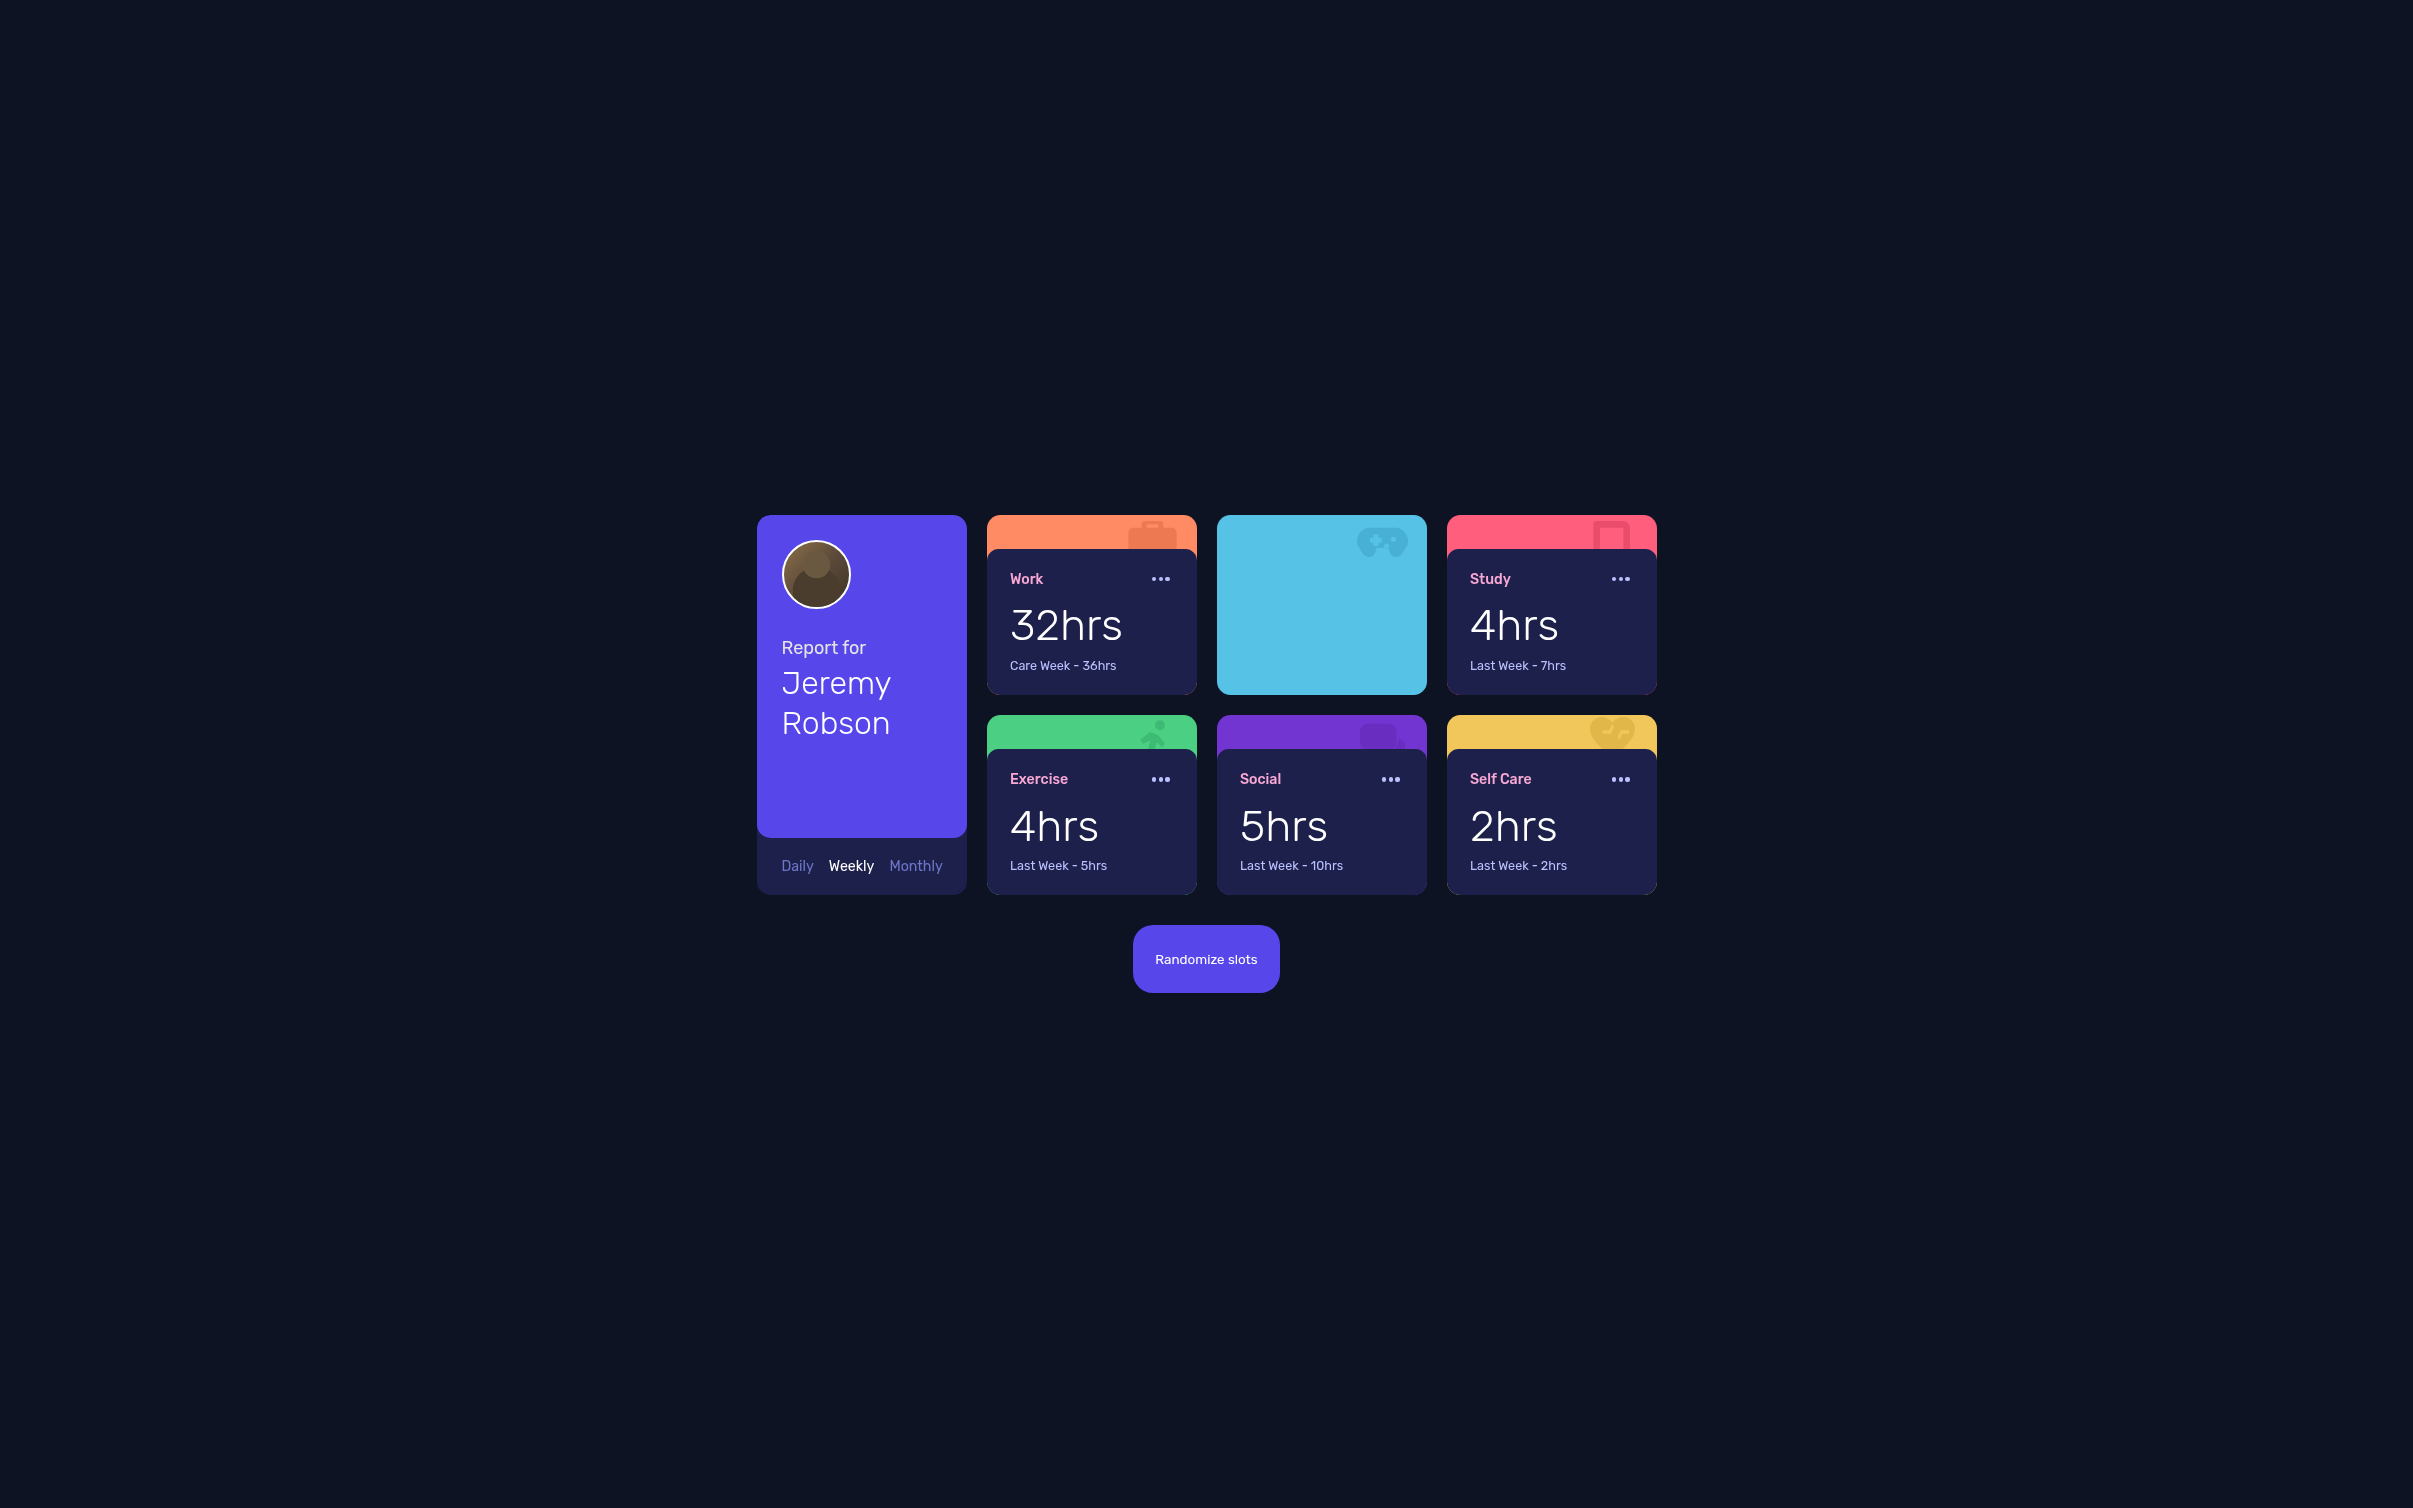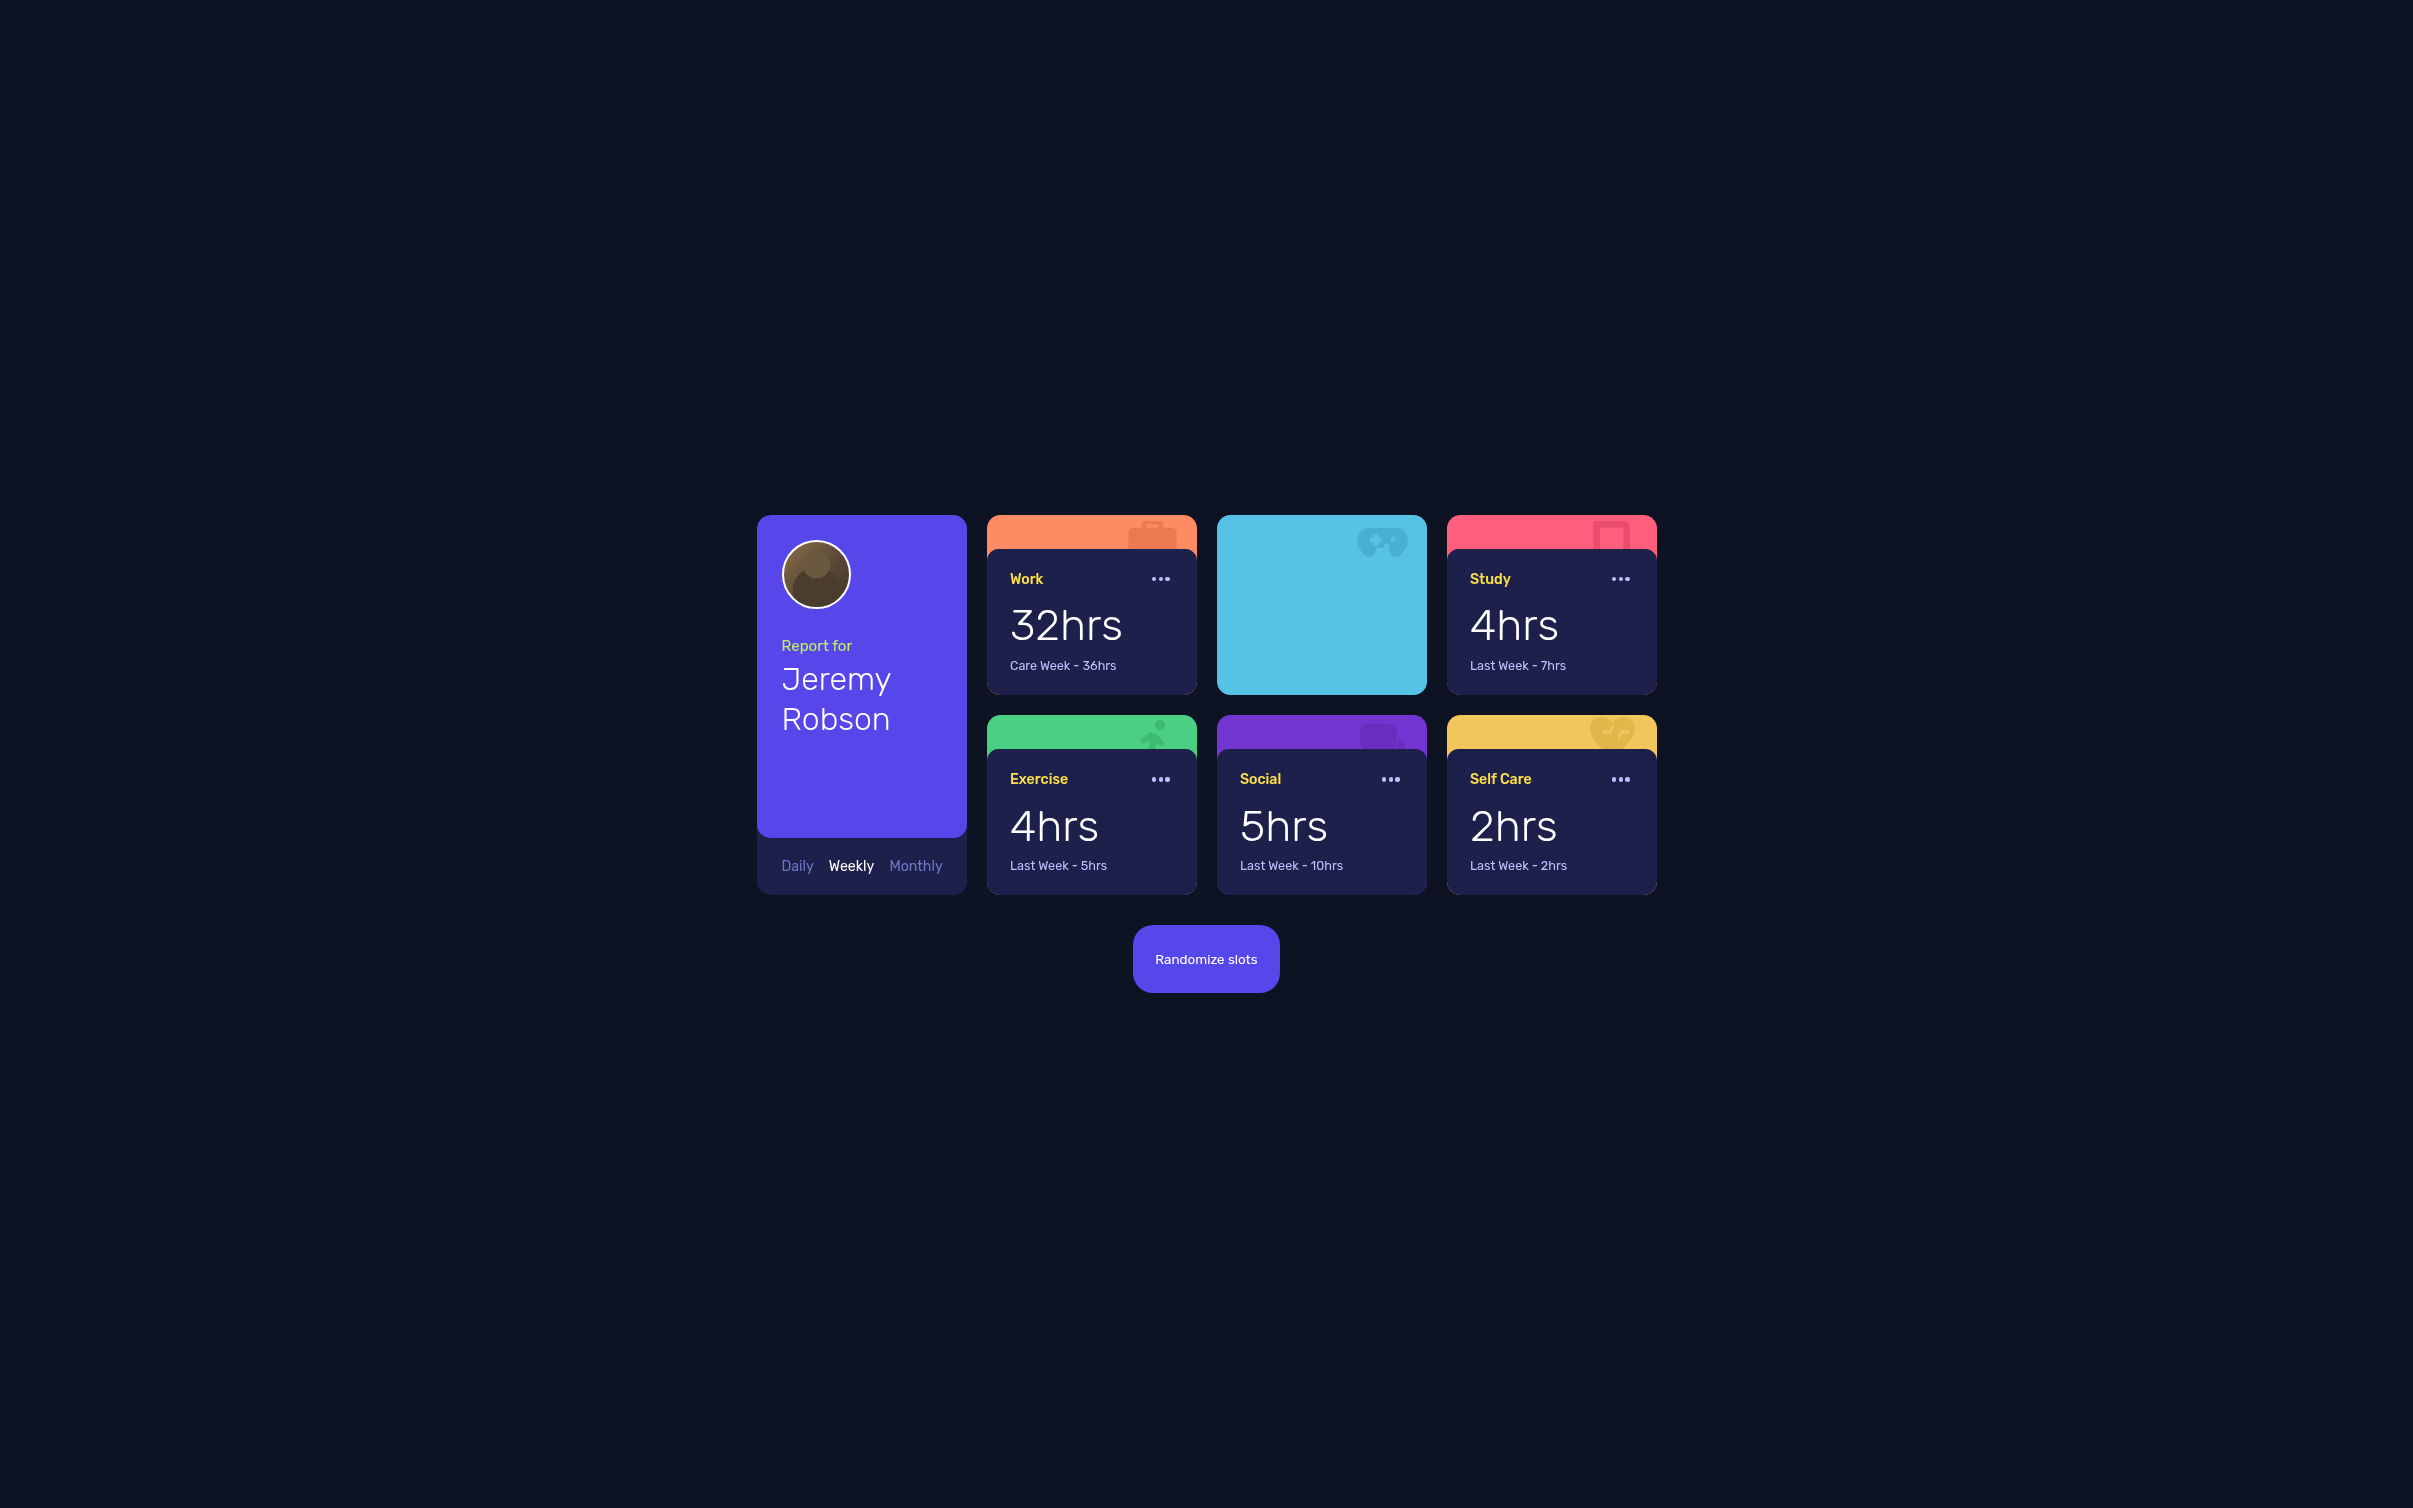--- a/index.html
+++ b/index.html
@@ -51,22 +51,22 @@
 
     .avatar::after {
       content: '';
       position: absolute;
       inset: 0;
       background: radial-gradient(circle at 50% 35%, #6b5840 25%, transparent 26%),
                   radial-gradient(circle at 50% 75%, #4a3d2e 40%, transparent 41%);
     }
 
     .report-label {
-      color: #bef264;
-      font-size: 15px;
+      color: #e5e5e5;
+      font-size: 18px;
       font-weight: 400;
       margin-bottom: 3.4px;
     }
 
     .profile-name {
       color: #fff;
       font-size: 32px;
       font-weight: 300;
       line-height: 1.25;
     }
@@ -108,21 +108,21 @@
     }
 
     .card-header {
       display: flex;
       justify-content: space-between;
       align-items: center;
       margin-bottom: 11.7px;
     }
 
     .card-title {
-      color: #fde047;
+      color: #f9a8d4;
       font-size: 14.2px;
       font-weight: 500;
     }
 
     .ellipsis-icon {
       display: flex;
       gap: 2.5px;
       cursor: pointer;
       padding: 3.4px;
     }

